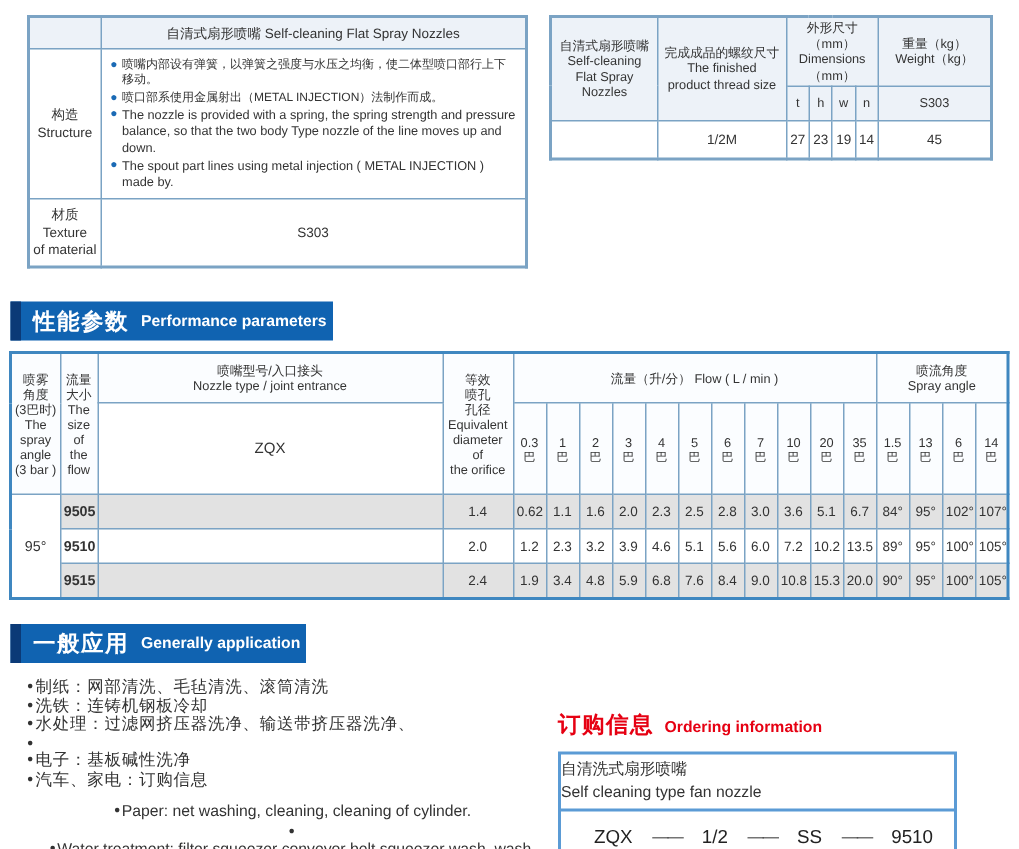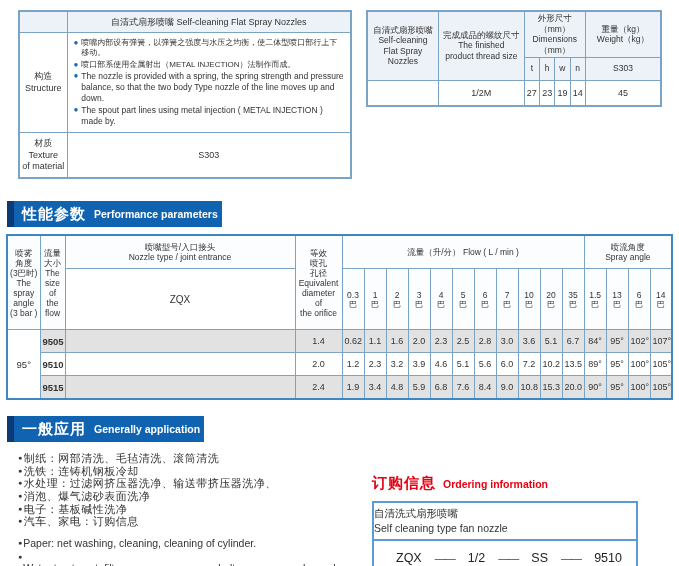--- a/index.html
+++ b/index.html
@@ -60,21 +60,21 @@
   .perf td.model { font-weight:bold; font-size:9.5px; }
 
   
   .bottom { display:flex; margin-top:0; }
   .apps-col { width:354px; margin-left:18px; }
   .apps-list { list-style:none; margin:4px 0 0 0; padding:0; }
   .apps-list li { display:flex; align-items:flex-start; }
   .apps-list li .dot { font-size:7px; margin-right:1px; line-height:1.6; }
   .apps-zh li { font-size:11px; line-height:1.14; letter-spacing:0.5px; }
   .apps-en { margin-top:9px; }
-  .apps-en li { font-size:10.5px; line-height:1.33; }
+  .apps-en li { font-size:10.5px; line-height:1.33;justify-content:center; }
 
   .order-col { width:290px; margin-left:0; padding-top:26px; }
   .order-title { display:flex; align-items:baseline; color:#e60012; }
   .order-title .zh { font-size:15px; font-weight:bold; letter-spacing:1px; }
   .order-title .en { font-size:10.5px; font-weight:bold; margin-left:7px; }
   .order-box { width:262px; border:2px solid #5b9bd5; margin-top:8px; background:#fff; }
   .order-box-header { text-align:left; border-bottom:2px solid #5b9bd5; padding:3px 0 4px 0; font-size:10.5px; line-height:1.35; }
   .order-codes { display:flex; justify-content:space-between; align-items:center; padding:10px 14px 0 22px; font-size:12.5px; color:#222; }
   .order-codes .dash { font-size:11px; color:#444; letter-spacing:-1px; }
   .order-labels { display:flex; justify-content:space-between; padding:4px 8px 8px 8px; }
@@ -376,21 +376,20 @@
       <li>
           <span class="dot">●</span>
           <span>洗铁：连铸机钢板冷却</span>
         </li>
       <li>
           <span class="dot">●</span>
           <span>水处理：过滤网挤压器洗净、输送带挤压器洗净、</span>
         </li>
       <li>
           <span class="dot">●</span>
-          <span>消泡、爆气滤砂表面洗净</span>
         </li>
       <li>
           <span class="dot">●</span>
           <span>电子：基板碱性洗净</span>
         </li>
       <li>
           <span class="dot">●</span>
           <span>汽车、家电：订购信息</span>
         </li>
     </ul>

